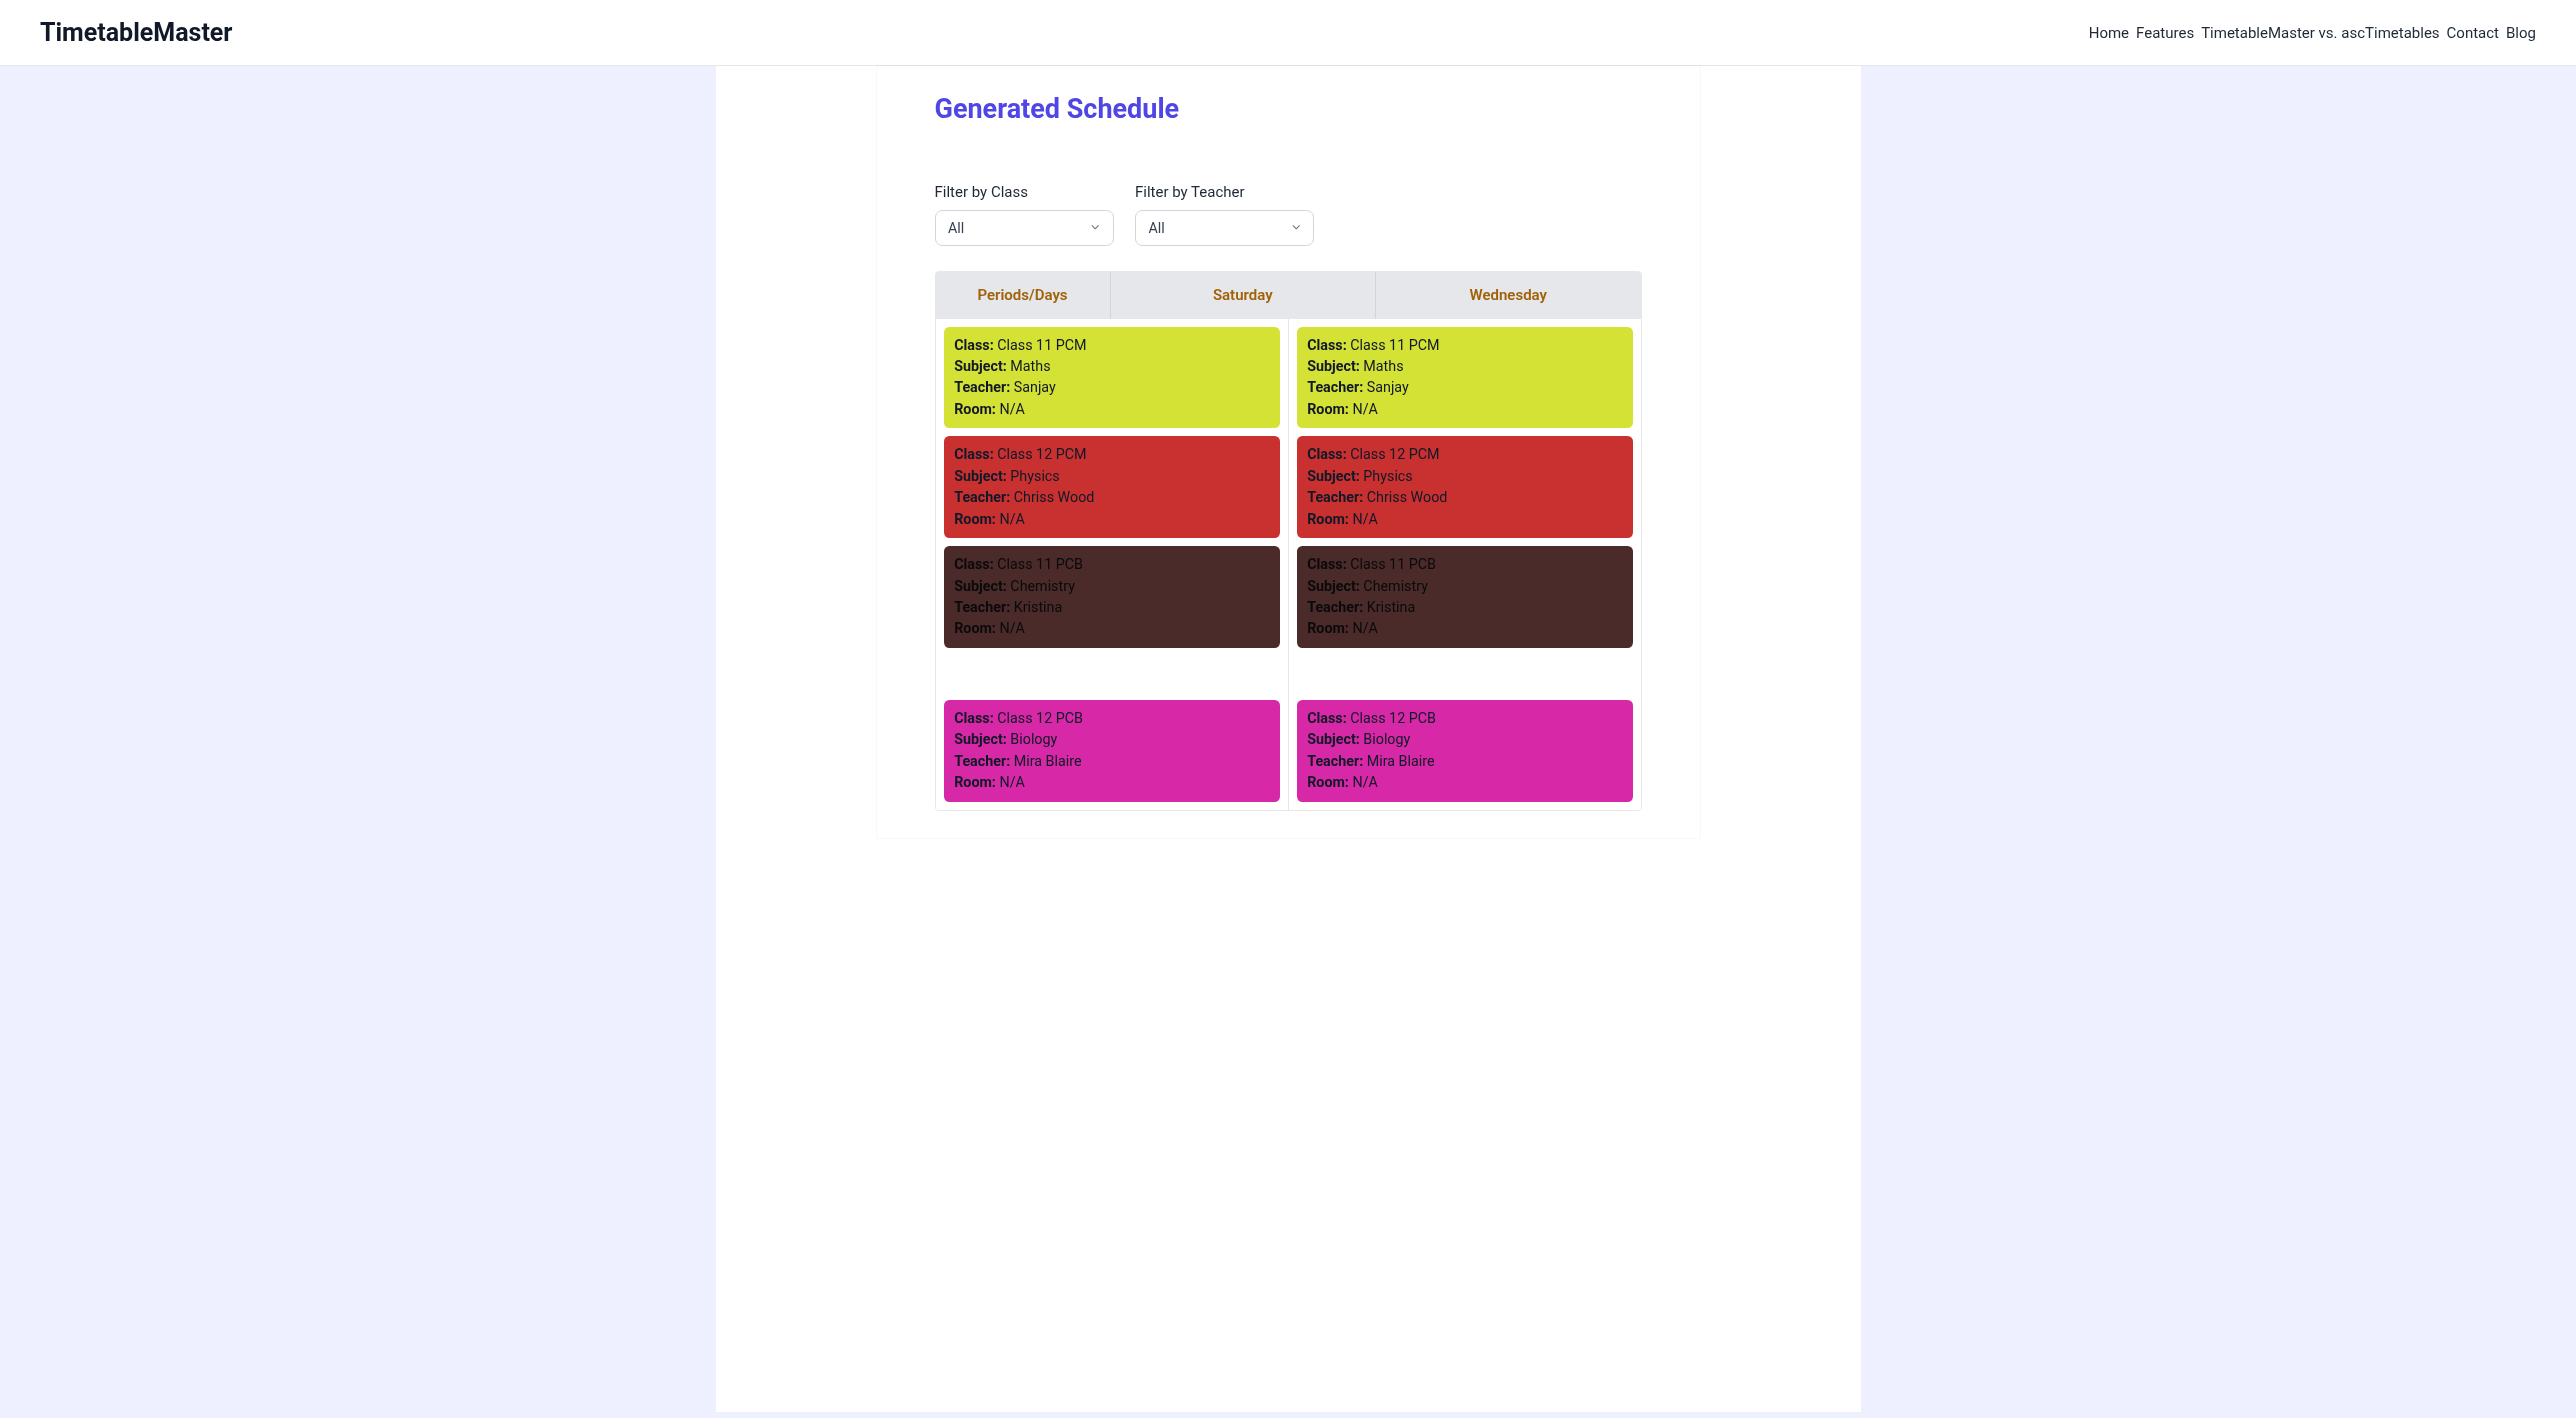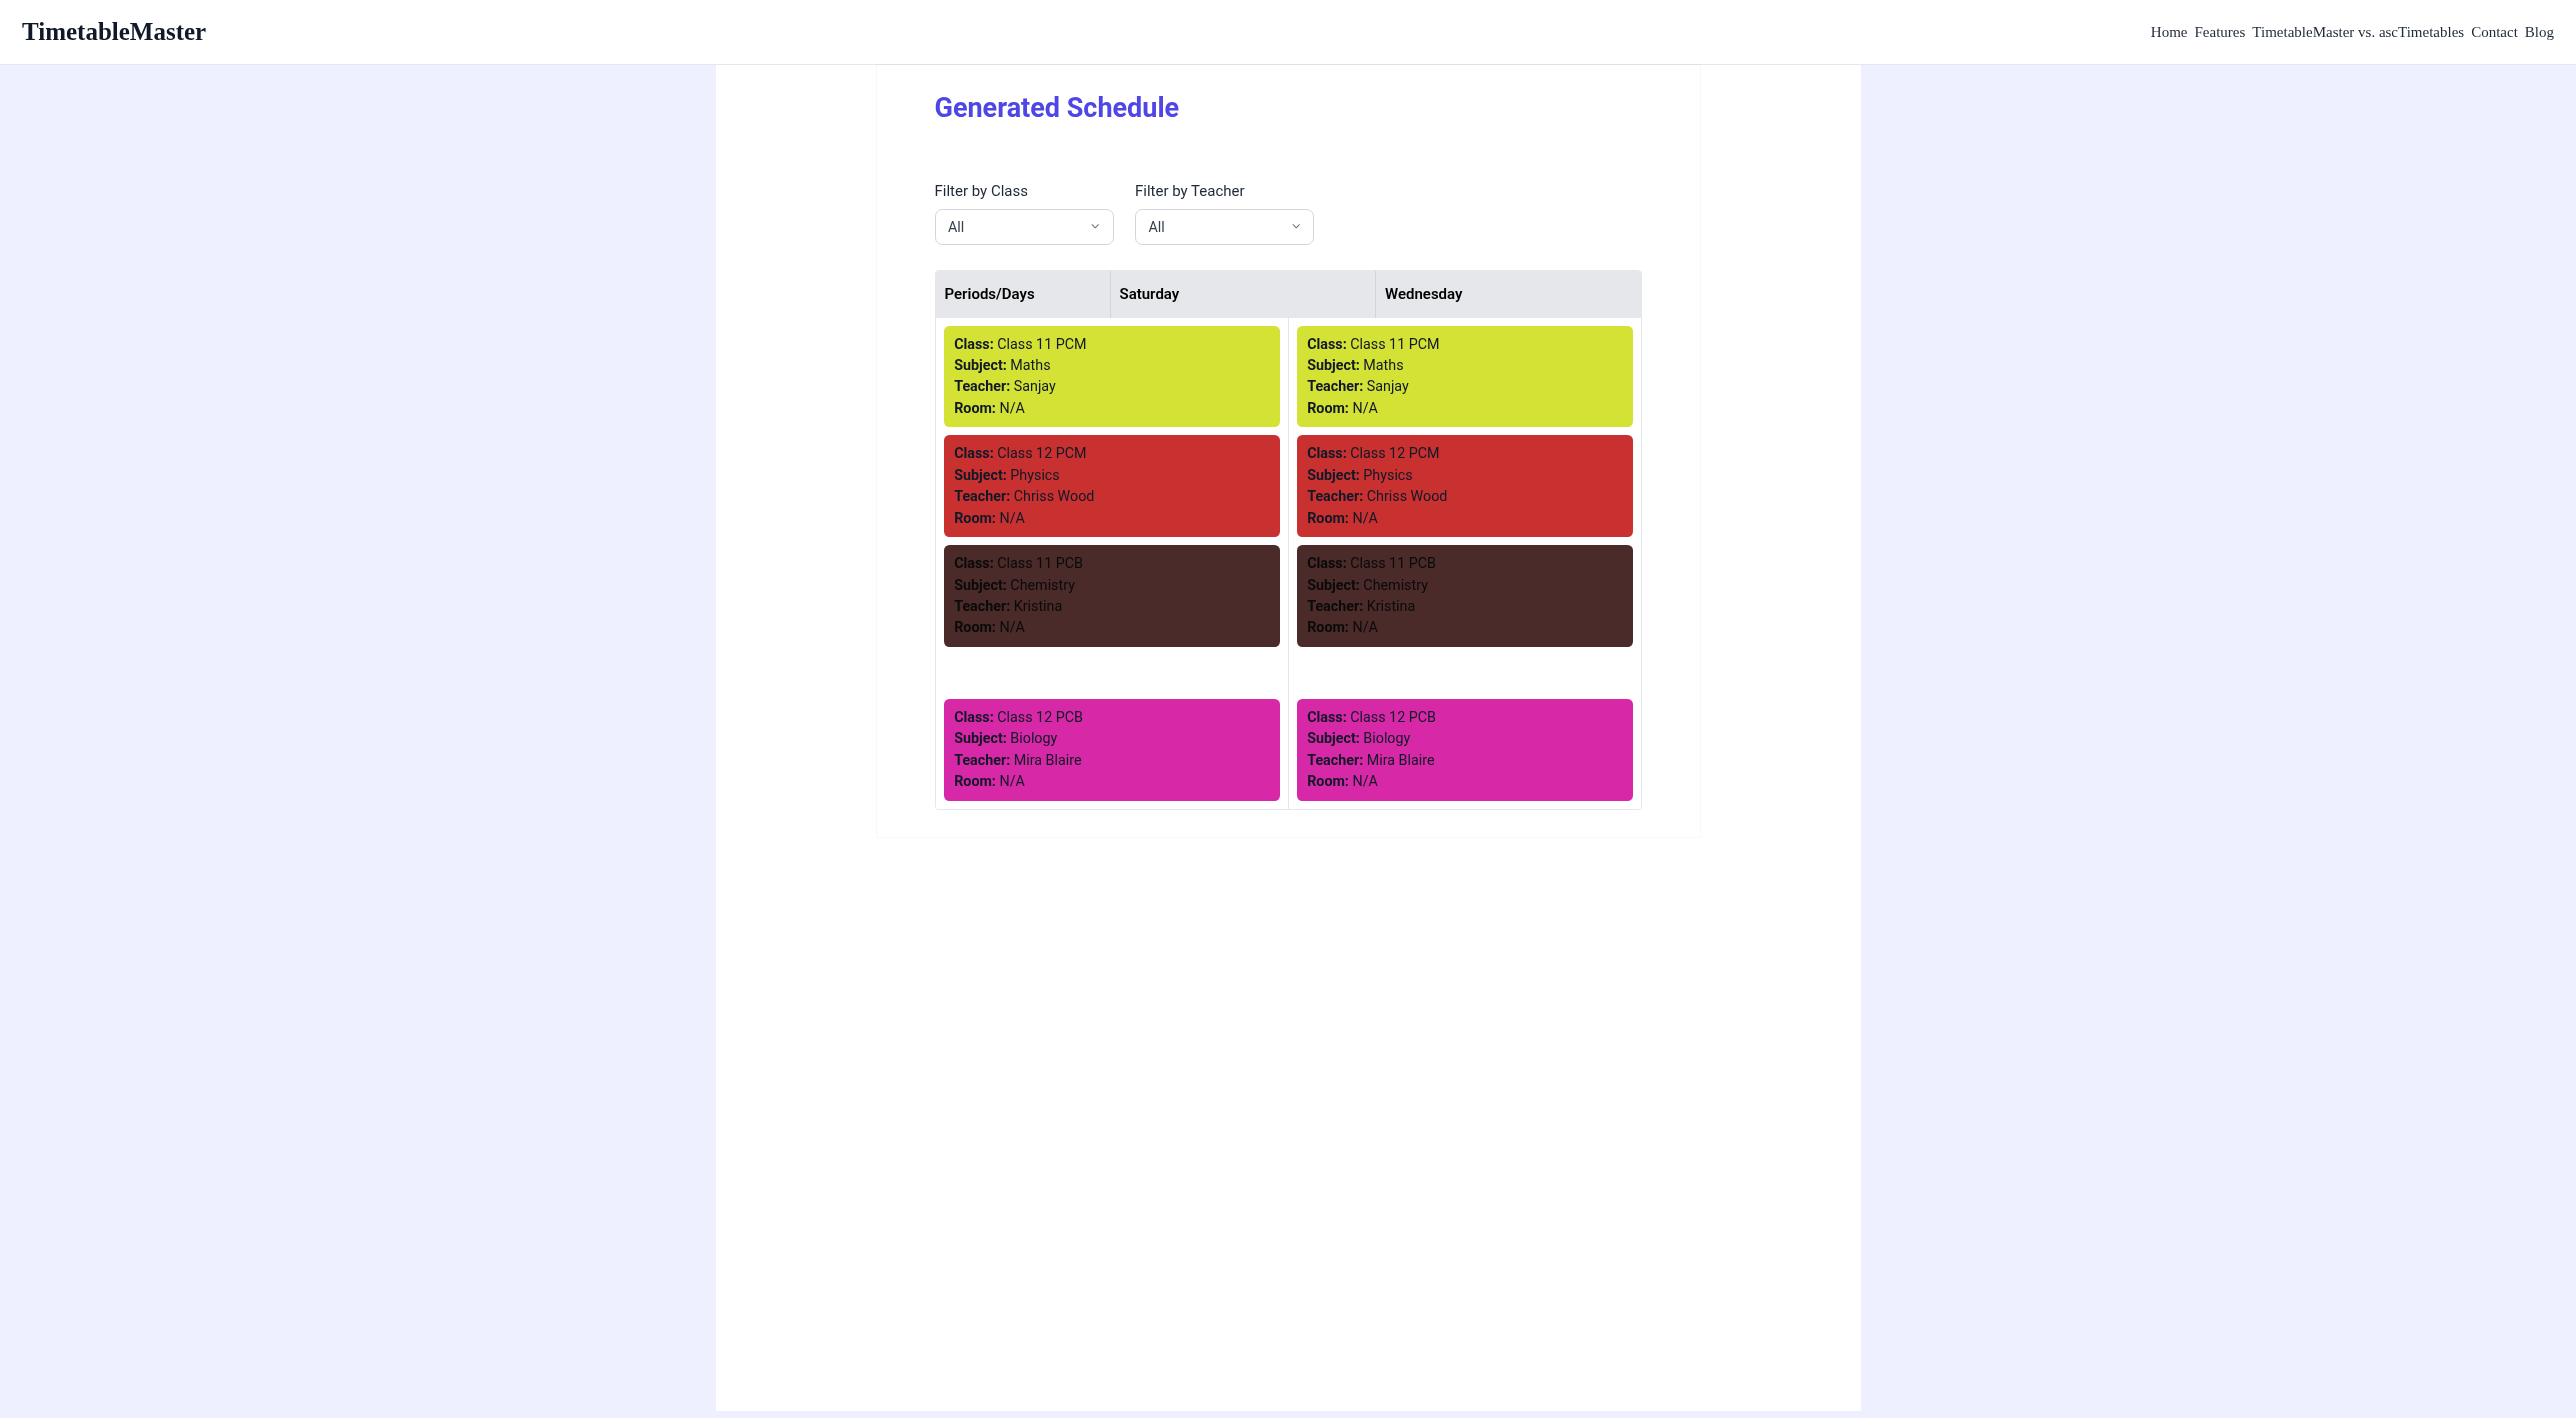--- a/index.html
+++ b/index.html
@@ -8,25 +8,24 @@
       box-sizing: border-box;
     }
     body {
       font-family: -apple-system, BlinkMacSystemFont, "Segoe UI", Roboto, Helvetica, Arial, sans-serif;
       background: #eef0ff;
       min-height: 100vh;
     }
     .header {
       background: #ffffff;
       border-bottom: 0.9px solid #e5e7eb;
-      padding: 18px 22px;
+      padding: 18px 40px;
       display: flex;
       justify-content: space-between;
       align-items: center;
-      font-family: Liberation Serif, serif;
     }
     .logo {
       font-size: 25px;
       font-weight: 700;
       color: #111827;
     }
     .nav {
       display: flex;
       gap: 7px;
       justify-content: space-between;
@@ -97,23 +96,23 @@
       border-radius: 3.6px;
       overflow: hidden;
     }
     .table-header-row {
       display: flex;
       background: #e5e7eb;
     }
     .th {
       font-size: 15px;
       font-weight: 600;
-      color: #000000;
+      color: #a16207;
       padding: 14.3px 9px;
-      text-align: left;
+      text-align: center;
     }
     .th-periods {
       width: 175px;
       border-right: 0.9px solid #d1d5db;
     }
     .th-day {
       flex: 1;
       border-right: 0.9px solid #d1d5db;
     }
     .th-day:last-child {

